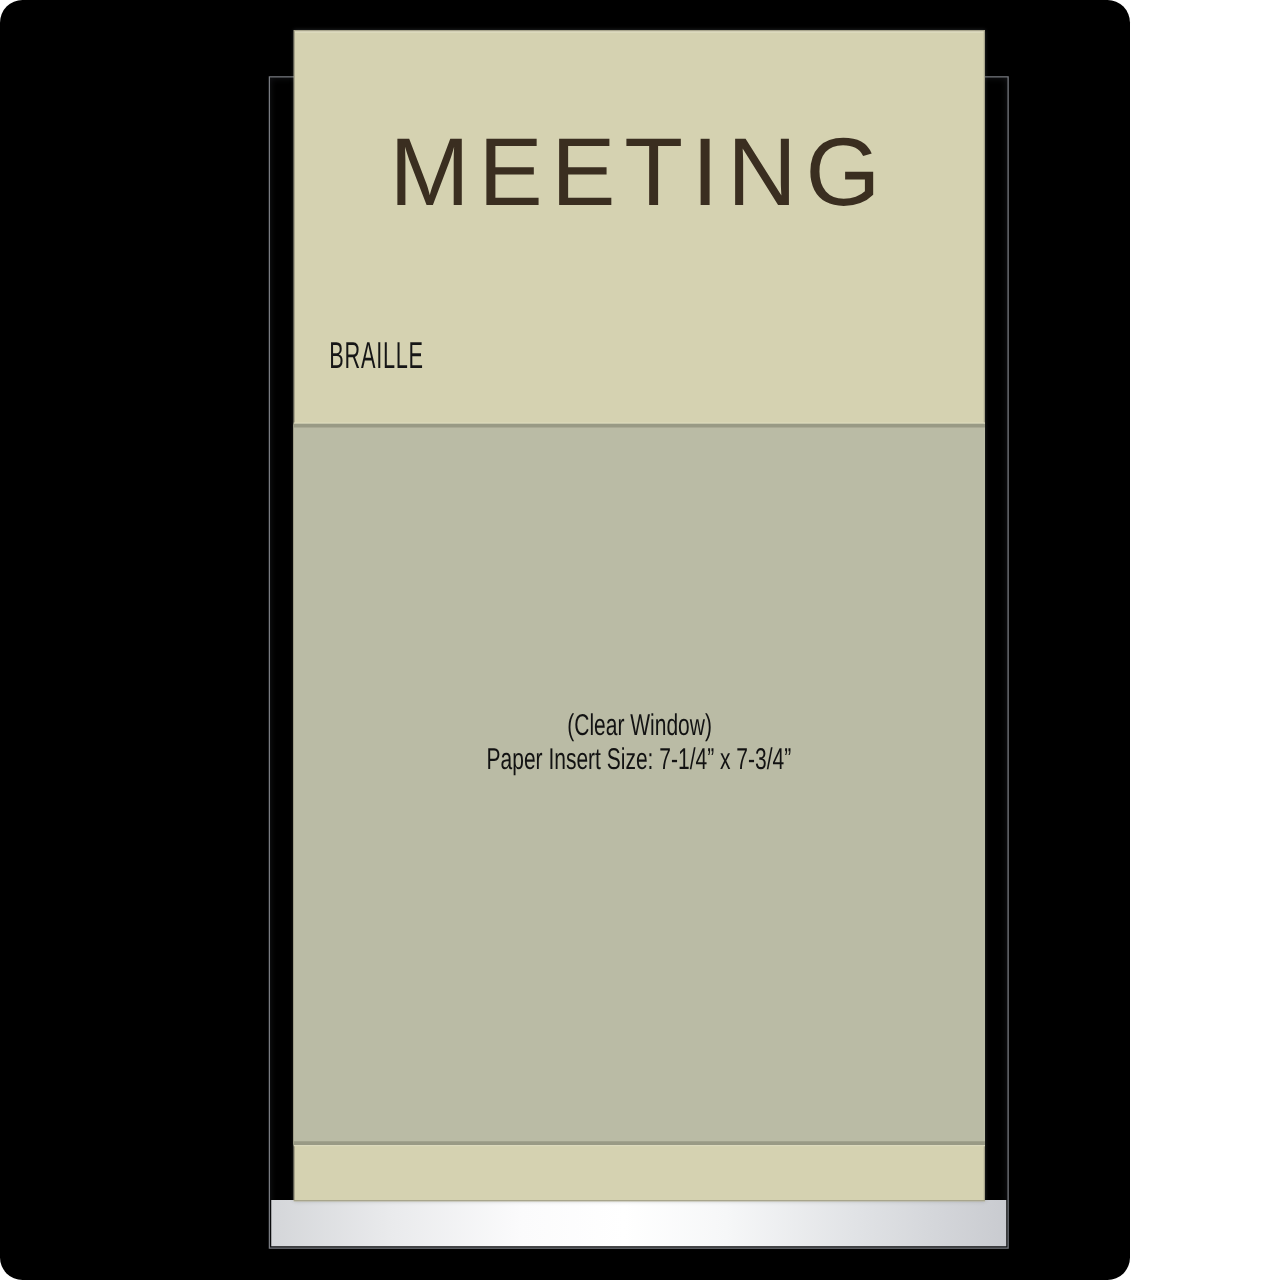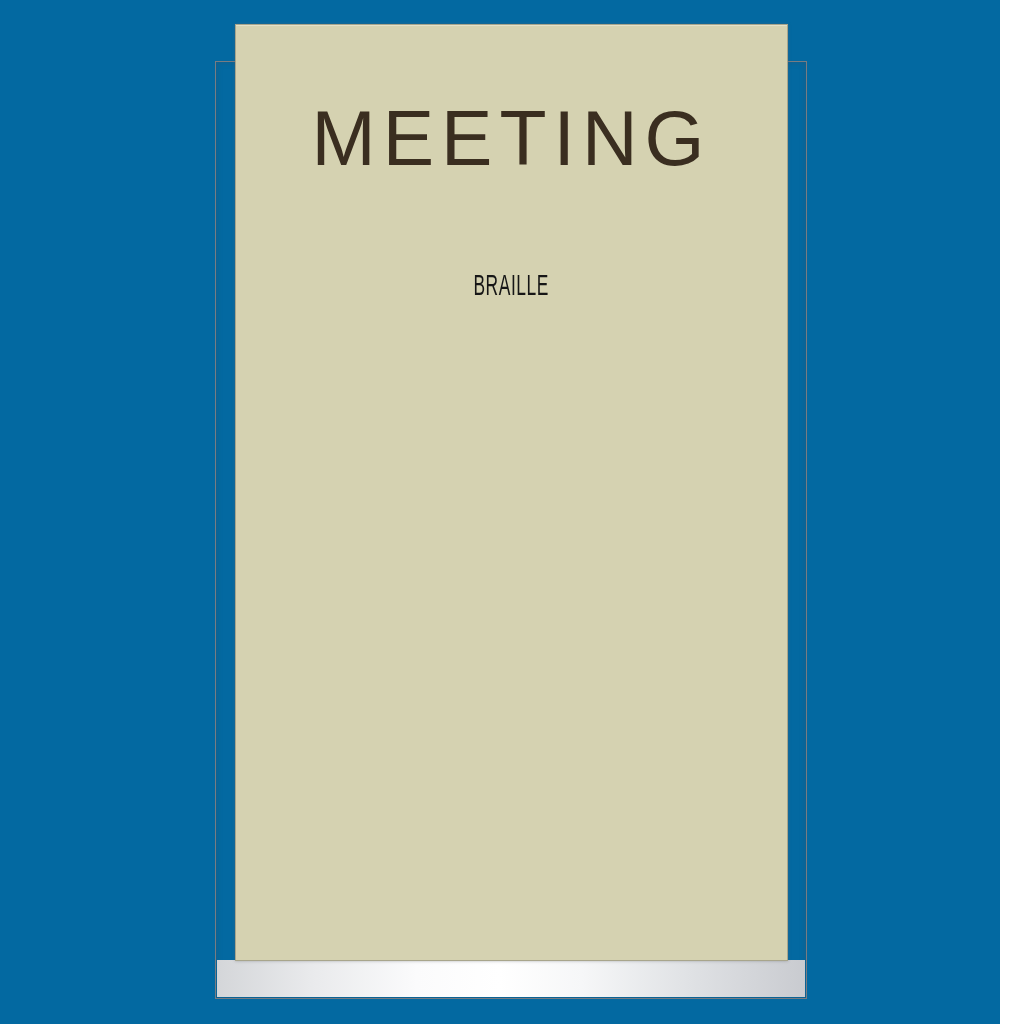--- a/index.html
+++ b/index.html
@@ -3,24 +3,25 @@
 <meta charset="utf-8">
 <style>
   html, body {
     margin: 0;
     padding: 0;
     background: #ffffff;
     font-family: "Liberation Sans", sans-serif;
   }
   .canvas {
     position: relative;
-    width: 1000px;
+    width: 904px;
     height: 1024px;
-    background: #0369a1;
+    background: #000000;
     overflow: hidden;
+    border-radius: 18px;
   }
 
   
   .frame {
     position: absolute;
     left: 215px;
     top: 61px;
     width: 592px;
     height: 938px;
     box-sizing: border-box;
@@ -64,21 +65,20 @@
     line-height: 80px;
     font-weight: 400;
     letter-spacing: 7px;
     white-space: nowrap;
   }
   .braille {
     position: absolute;
     top: 245px;
     left: 0;
     width: 100%;
-    text-align: center;
     color: #161616;
     font-size: 30px;
     line-height: 30px;
     font-weight: 400;
   }
   .braille .squeeze {
     display: inline-block;
     transform: scaleX(0.58);
     transform-origin: 50% 50%;
     letter-spacing: 1px;
@@ -127,15 +127,25 @@
   <div class="panel">
 
     <div class="title">
       <div>MEETING</div>
     </div>
 
     <div class="braille">
       <span class="squeeze">BRAILLE</span>
     </div>
 
+    <div class="window">
+      <div class="window-caption">
+        <div>
+          <span class="squeeze">(Clear Window)</span>
+        </div>
+        <div>
+          <span class="squeeze">Paper Insert Size: 7-1/4” x 7-3/4”</span>
+        </div>
+      </div>
+    </div>
 
   </div>
 </div>
 
 </body></html>

